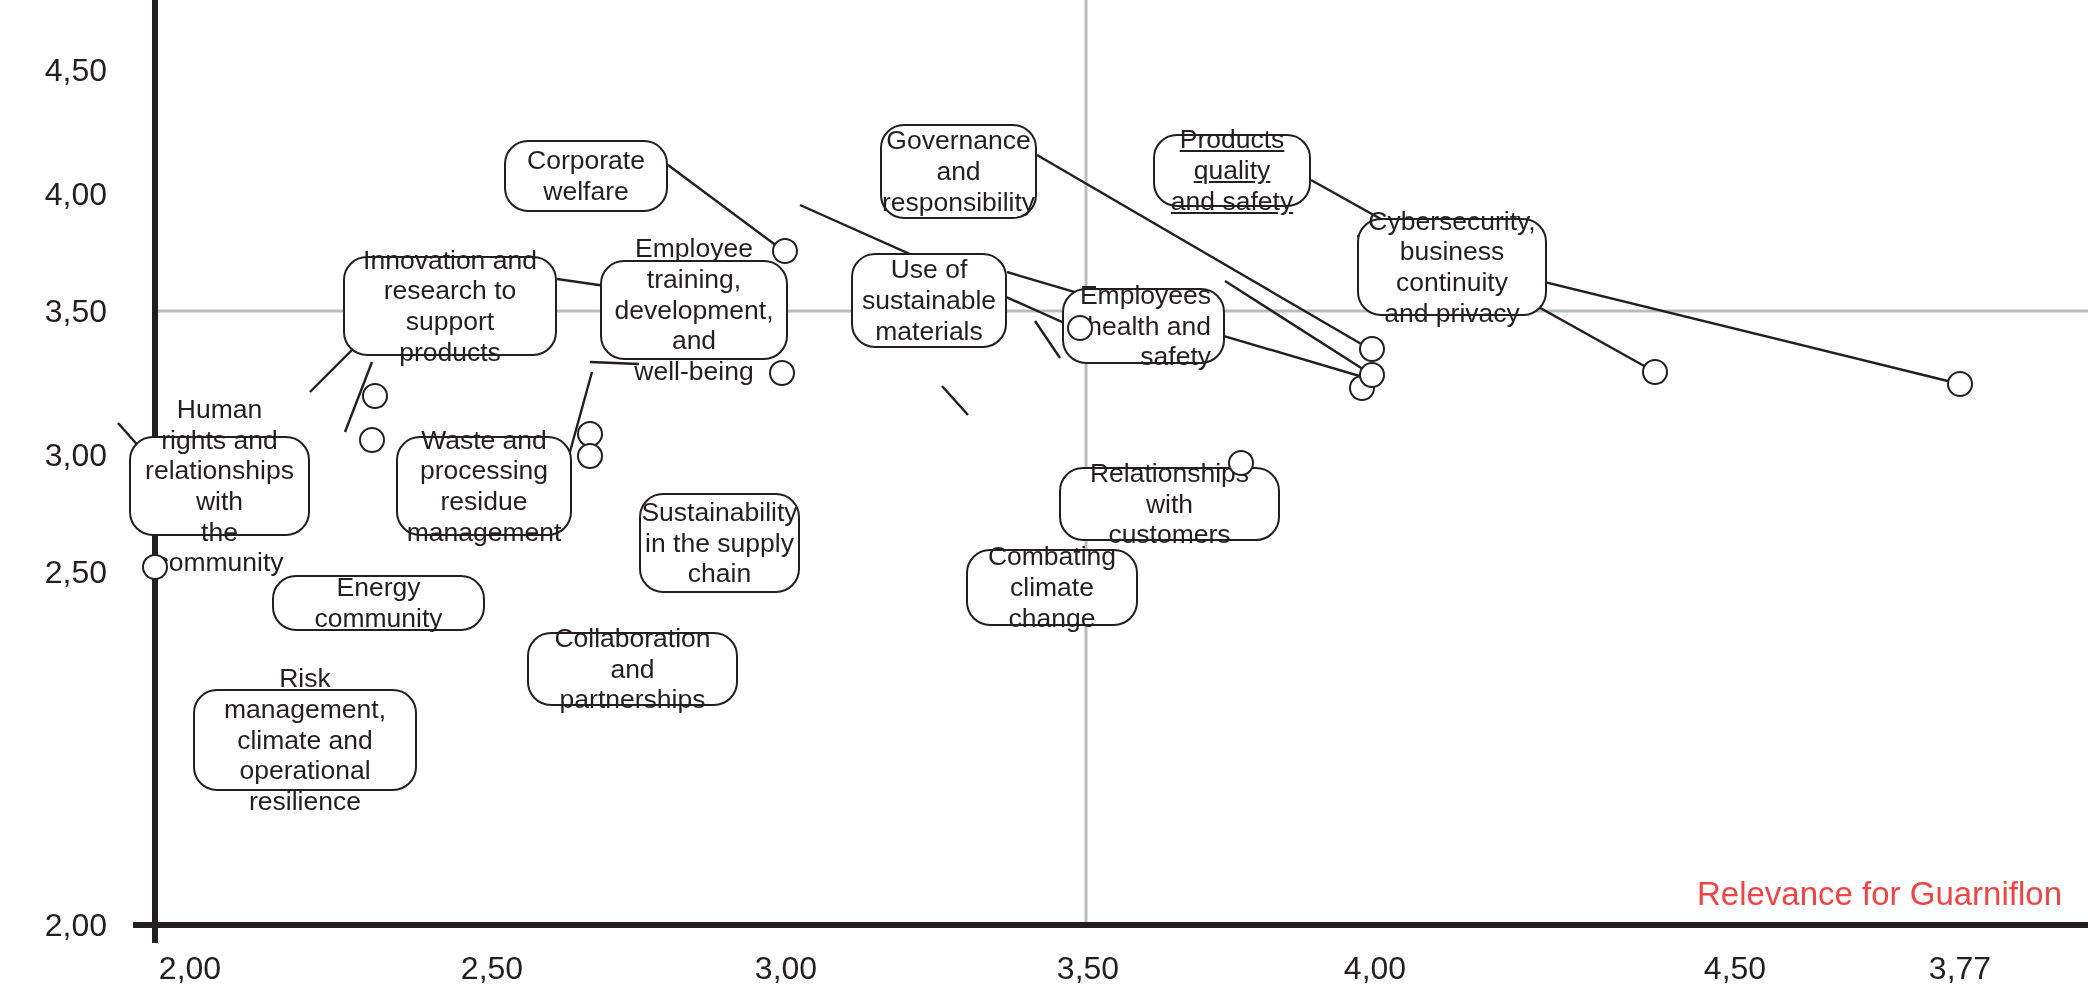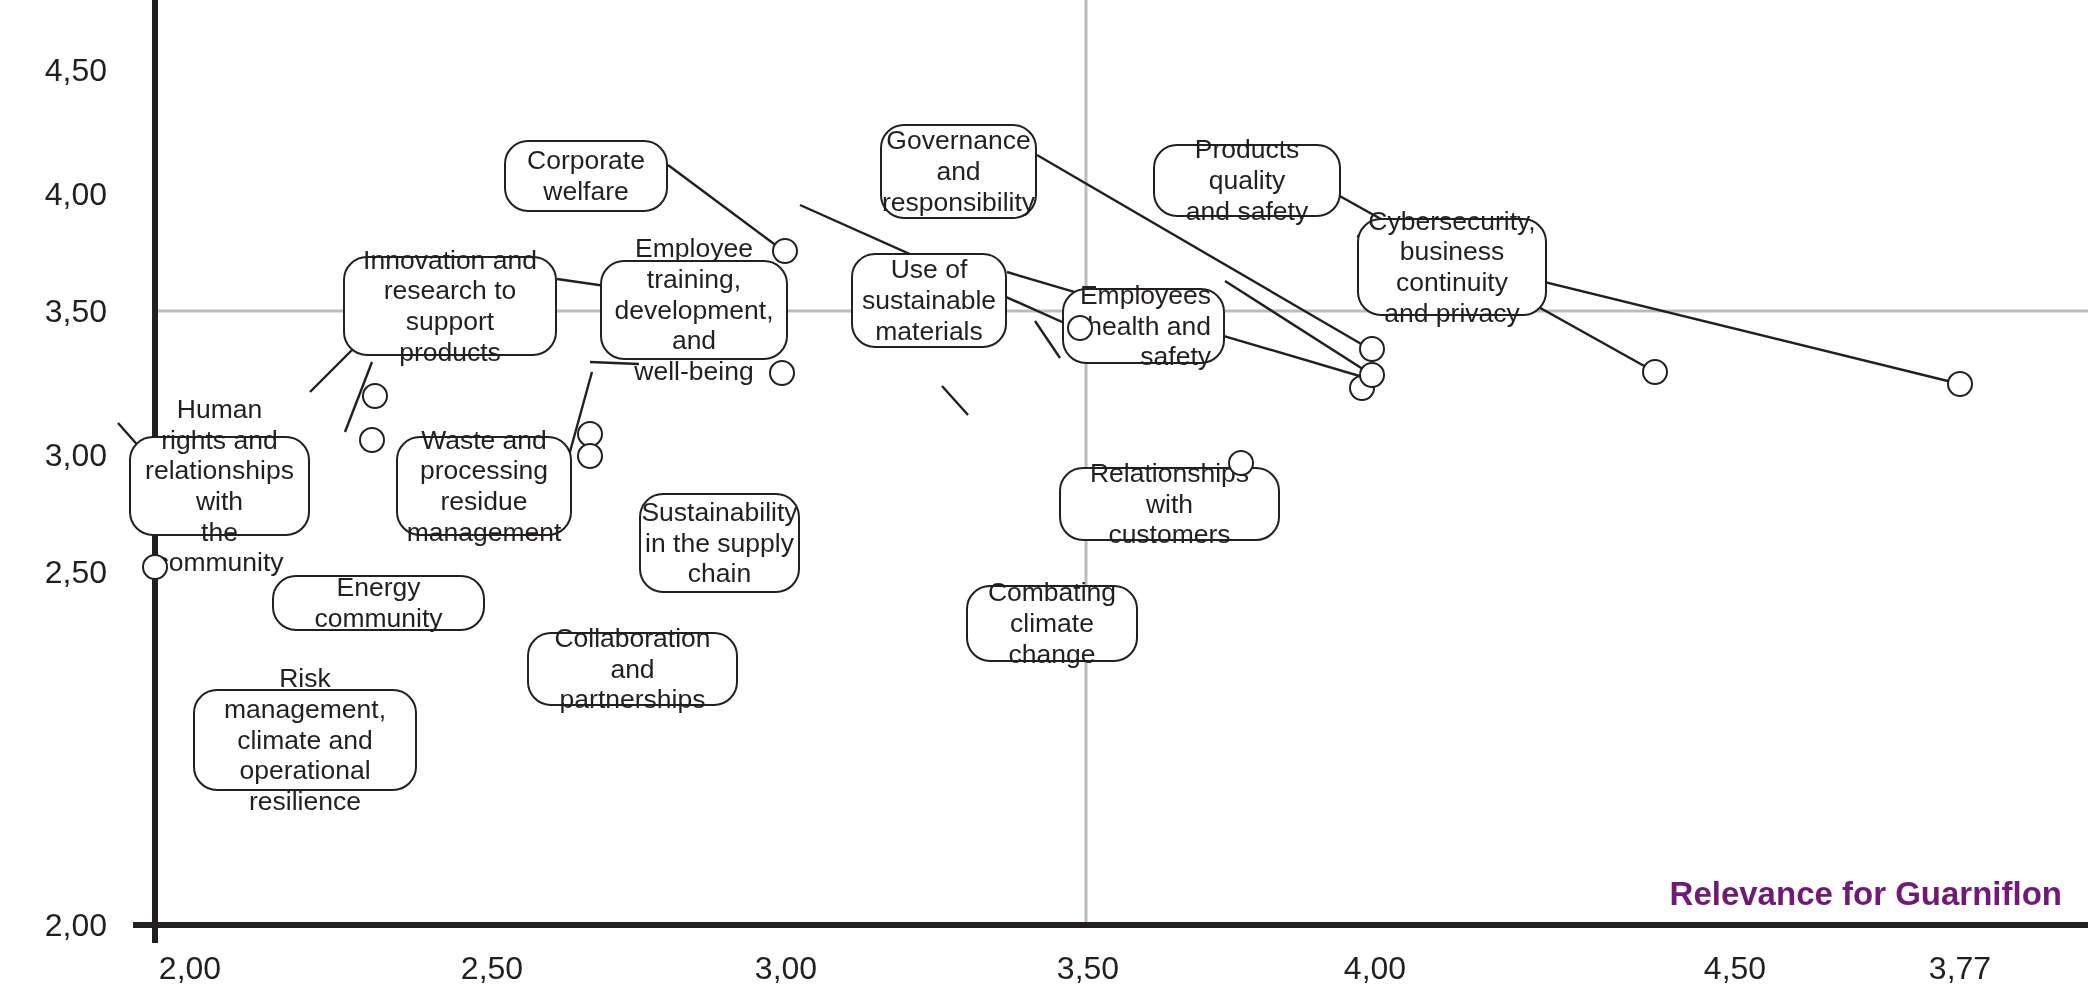--- a/index.html
+++ b/index.html
@@ -11,21 +11,21 @@
     position:absolute; left:-2px; top:0;
     width:991px; height:44px;
     transform-origin:0 0;
     transform:rotate(-90deg) translate(-991px,0);
     display:flex; align-items:center; justify-content:center;
     font-size:33px; font-weight:bold; color:#231f20; letter-spacing:.2px;
     pointer-events:none;
   }
   .axis-title-x{
     position:absolute; right:26px; top:875px;
-    font-size:33px; font-weight:bold; color:#701a75;
+    font-size:33px; font-weight:normal; color:#ef4444;
   }
   .tick-label{
     position:absolute; font-size:32px; color:#231f20;
     transform:translate(-50%,0); white-space:nowrap;
   }
   .tick-label-y{
     position:absolute; font-size:32px; color:#231f20;
     transform:translate(-100%,-50%); white-space:nowrap;
   }
   .callout{
@@ -107,21 +107,21 @@
   <div class="dot" style="left:1362px; top:388px;"></div>
   <div class="dot" style="left:1372px; top:349px;"></div>
   <div class="dot" style="left:1372px; top:375px;"></div>
   <div class="dot" style="left:1655px; top:372px;"></div>
   <div class="dot" style="left:1960px; top:384px;"></div>
 
   <div class="callout" style="left:504px;  top:140px; width:164px;  height:72px;">Corporate<br>welfare</div>
 
   <div class="callout" style="left:880px;  top:124px; width:157px;  height:95px;">Governance<br>and<br>responsibility</div>
 
-  <div class="callout" style="left:1153px; top:144px; width:188px;  height:73px;">Products quality<br>and safety</div>
+  <div class="callout" style="left:1153px; top:134px; width:158px;  height:73px;text-decoration:underline;">Products quality<br>and safety</div>
 
   <div class="callout" style="left:1357px; top:218px; width:190px;  height:98px;">Cybersecurity,<br>business continuity<br>and privacy</div>
 
   <div class="callout" style="left:343px;  top:256px; width:214px;  height:100px;">Innovation and<br>research to support<br>products</div>
 
   <div class="callout" style="left:600px;  top:260px; width:188px;  height:100px;">Employee training,<br>development, and<br>well-being</div>
 
   <div class="callout" style="left:851px;  top:253px; width:156px;  height:95px;">Use of<br>sustainable<br>materials</div>
 
   <div class="callout" style="left:1062px; top:288px; width:163px;  height:76px;text-align:right;">Employees<br>health and safety</div>
@@ -129,19 +129,19 @@
   <div class="callout" style="left:129px;  top:436px; width:181px;  height:100px;">Human rights and<br>relationships with<br>the community</div>
 
   <div class="callout" style="left:396px;  top:436px; width:176px;  height:100px;">Waste and<br>processing residue<br>management</div>
 
   <div class="callout" style="left:639px;  top:493px; width:161px;  height:100px;">Sustainability<br>in the supply<br>chain</div>
 
   <div class="callout" style="left:1059px; top:467px; width:221px;  height:74px;">Relationships with<br>customers</div>
 
   <div class="callout" style="left:272px;  top:575px; width:213px;  height:56px;">Energy community</div>
 
-  <div class="callout" style="left:966px;  top:549px; width:172px;  height:77px;margin-top:36px;">Combating<br>climate change</div>
+  <div class="callout" style="left:966px;  top:549px; width:172px;  height:77px;">Combating<br>climate change</div>
 
   <div class="callout" style="left:193px;  top:689px; width:224px;  height:102px;">Risk management,<br>climate and operational<br>resilience</div>
 
   <div class="callout" style="left:527px;  top:632px; width:211px;  height:74px;">Collaboration and<br>partnerships</div>
 
 </div>
 
 </body></html>

